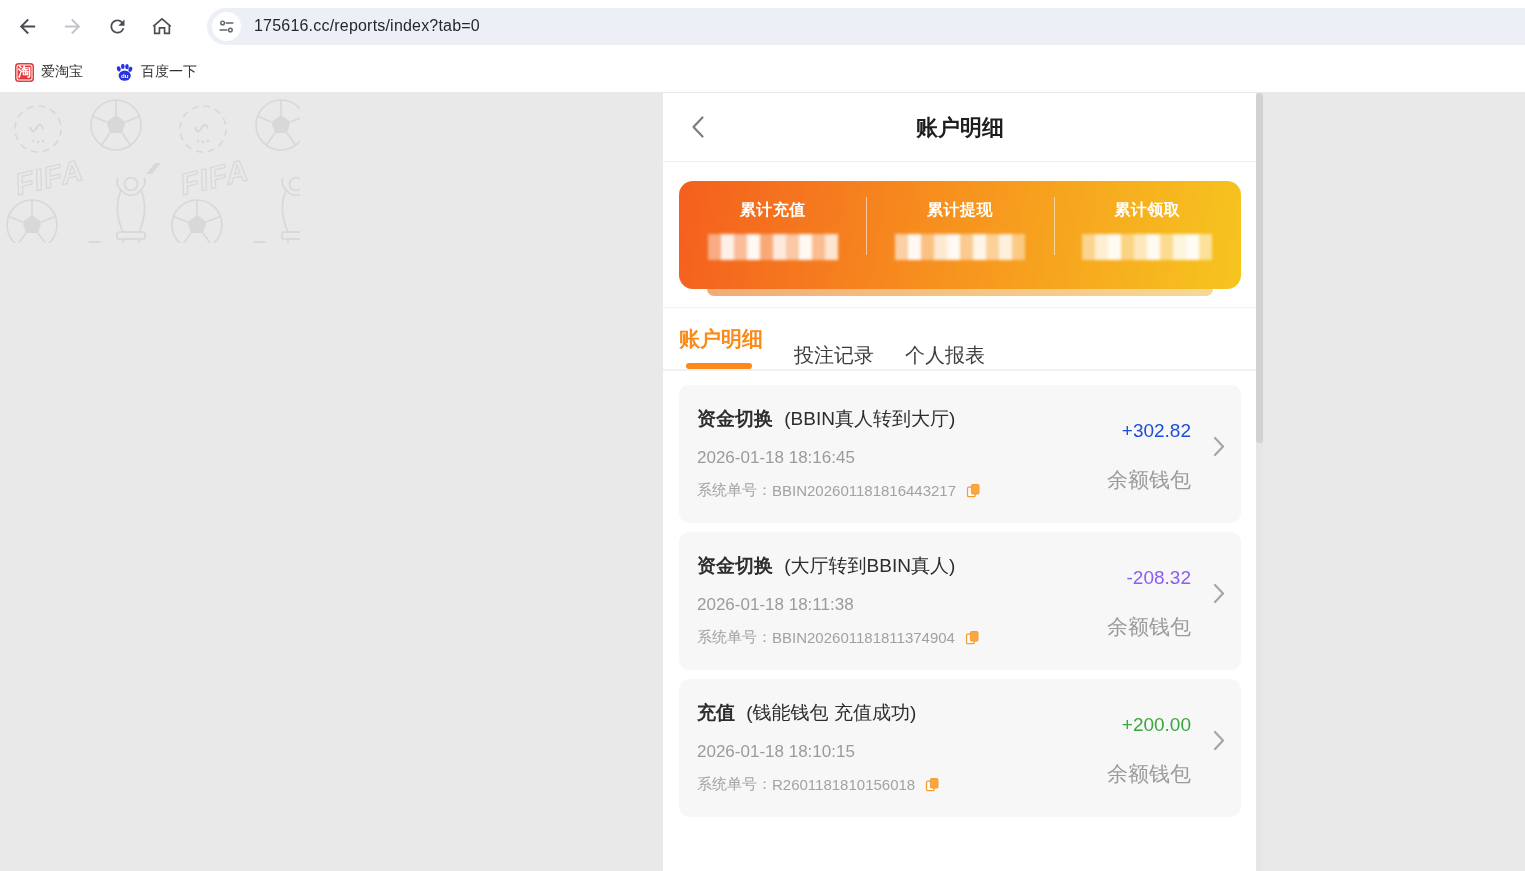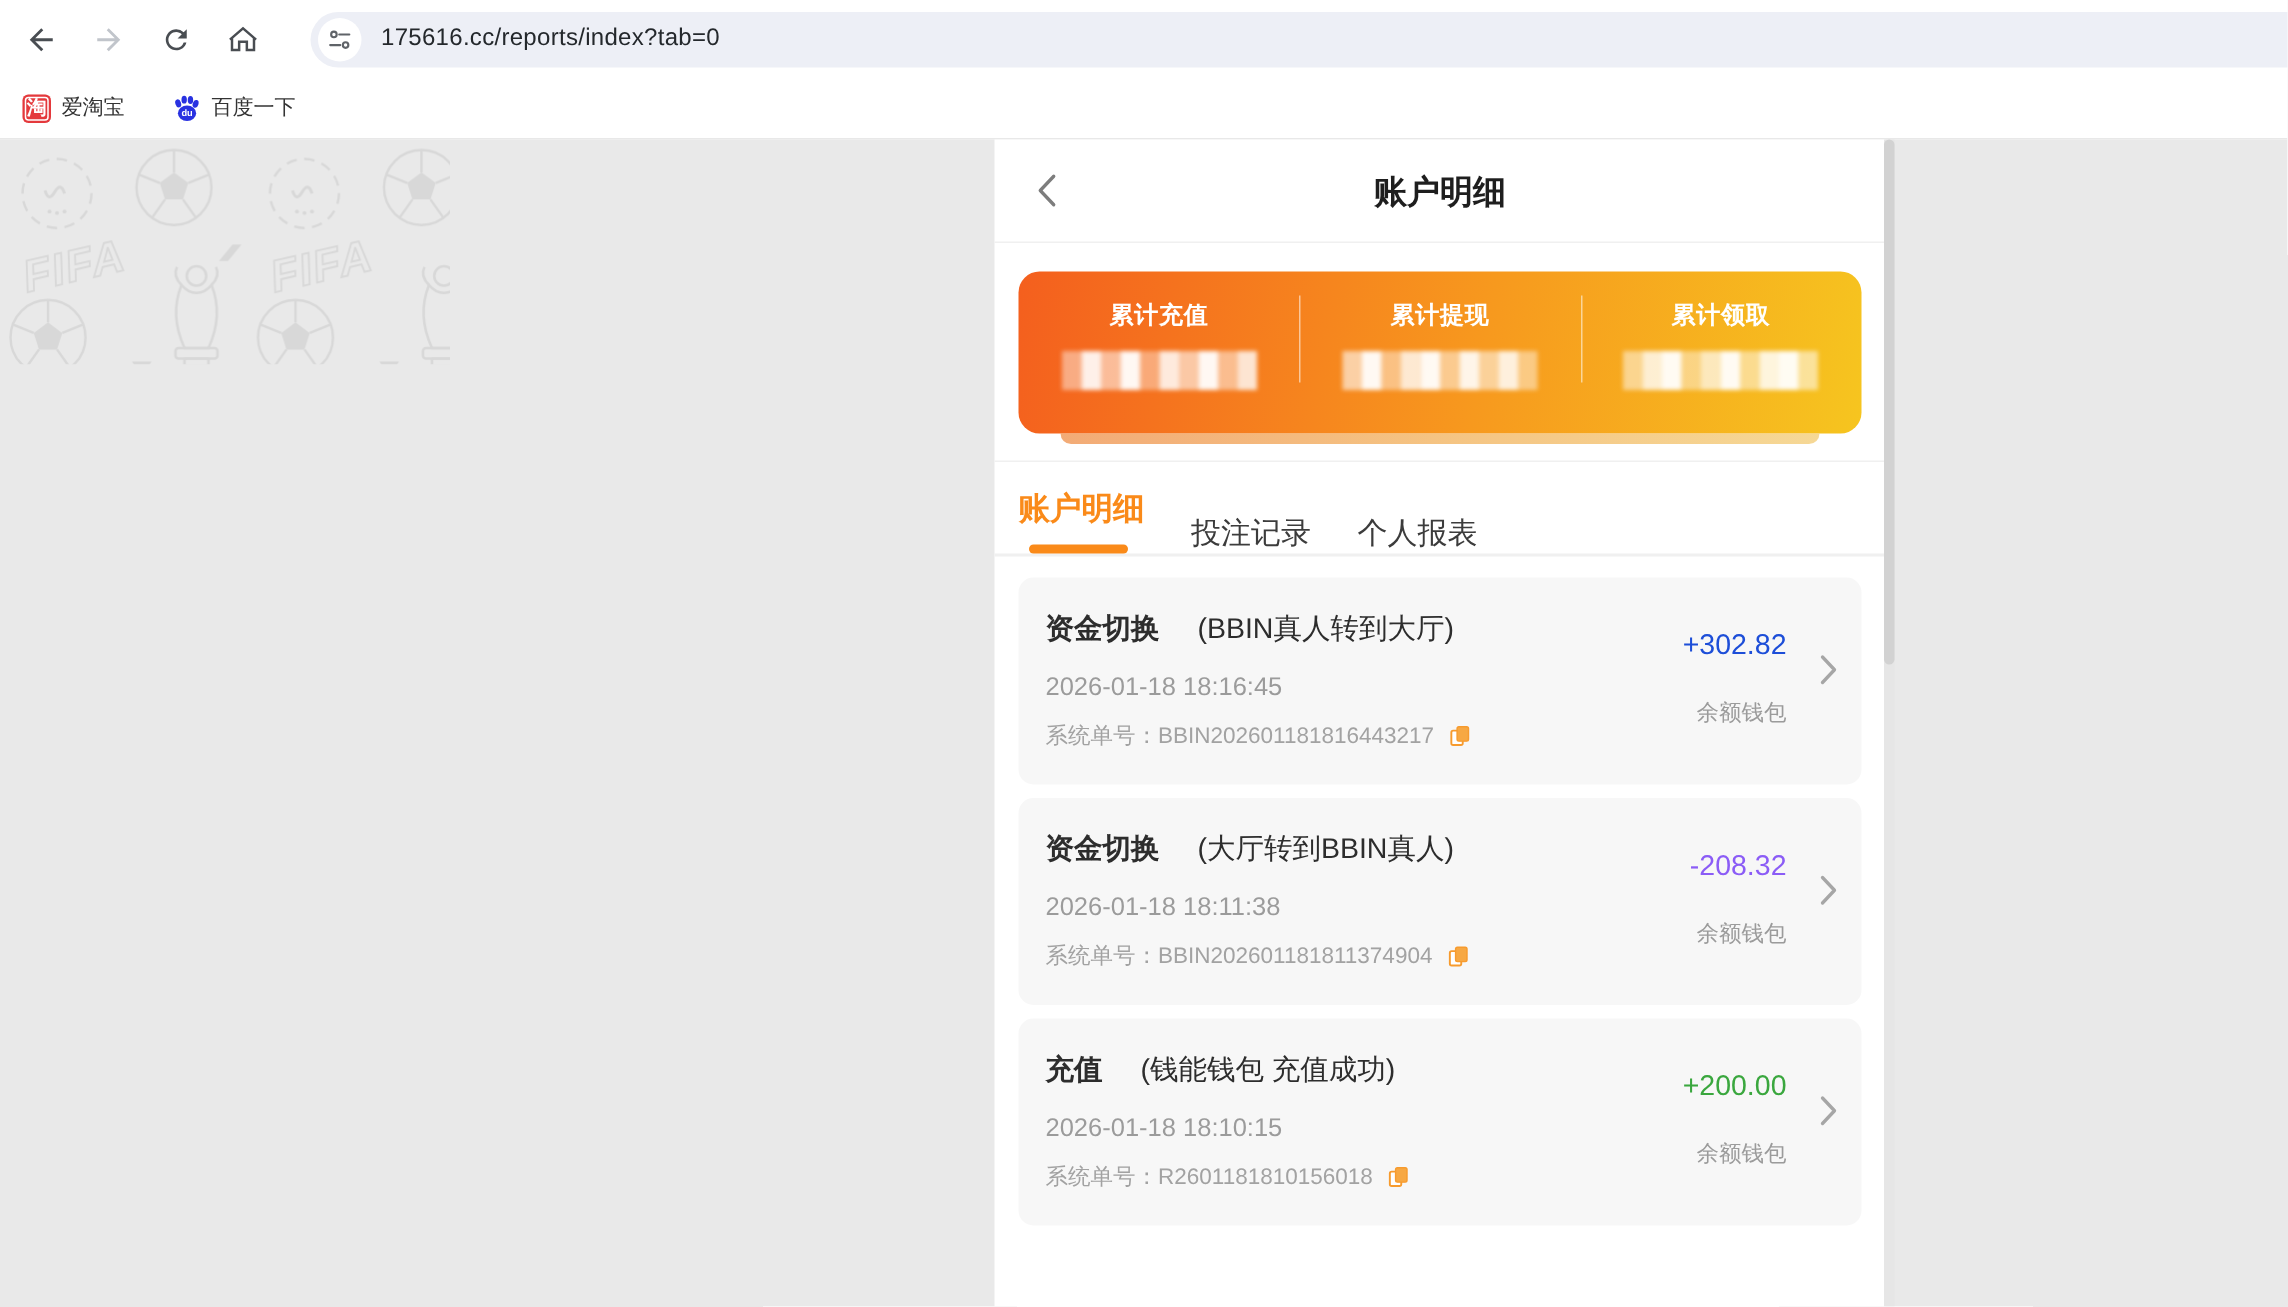--- a/index.html
+++ b/index.html
@@ -67,26 +67,26 @@
   .pill { height:38px; border:1px solid #e3e3e3; border-radius:19px; display:flex;
     align-items:center; padding:0 15px; margin-right:16px; cursor:pointer; min-width:104px;
     justify-content:space-between; background:#fff; }
   .pill-label { font-size:16px; color:#5f5f5f; margin-right:14px; }
 
   
   .tx-list { padding-top:14px; }
   .tx-card { position:relative; background:#f7f7f7; border-radius:10px; height:138px;
     margin-bottom:9px; padding:21px 18px 0; cursor:pointer; }
   .tx-title { font-size:19px; color:#2d2d2d; }
-  .tx-type { font-weight:bold; margin-right:20px; }
+  .tx-type { font-weight:bold; margin-right:6px; }
   .tx-date { margin-top:16px; font-size:17px; color:#9b9b9b; }
   .tx-order { margin-top:13px; font-size:15px; color:#a2a2a2; display:flex; align-items:center; }
   .copy-btn { margin-left:9px; cursor:pointer; display:inline-flex; }
   .tx-amount { position:absolute; right:50px; top:35px; font-size:19px; }
-  .tx-wallet { position:absolute; right:50px; top:81px; font-size:15px; color:#9b9b9b; }
+  .tx-wallet { position:absolute; right:50px; top:81px; font-size:21px; color:#9b9b9b; }
   .tx-chev { position:absolute; right:16px; top:51px; }
 </style>
 </head>
 <body>
 
 <div class="toolbar">
   <div class="nav-btn">
     <svg width="23" height="23" viewBox="0 0 24 24">
         <path fill="#494d52" d="M20 11H7.8l5.6-5.6L12 4l-8 8 8 8 1.4-1.4L7.8 13H20z"></path>
       </svg>

